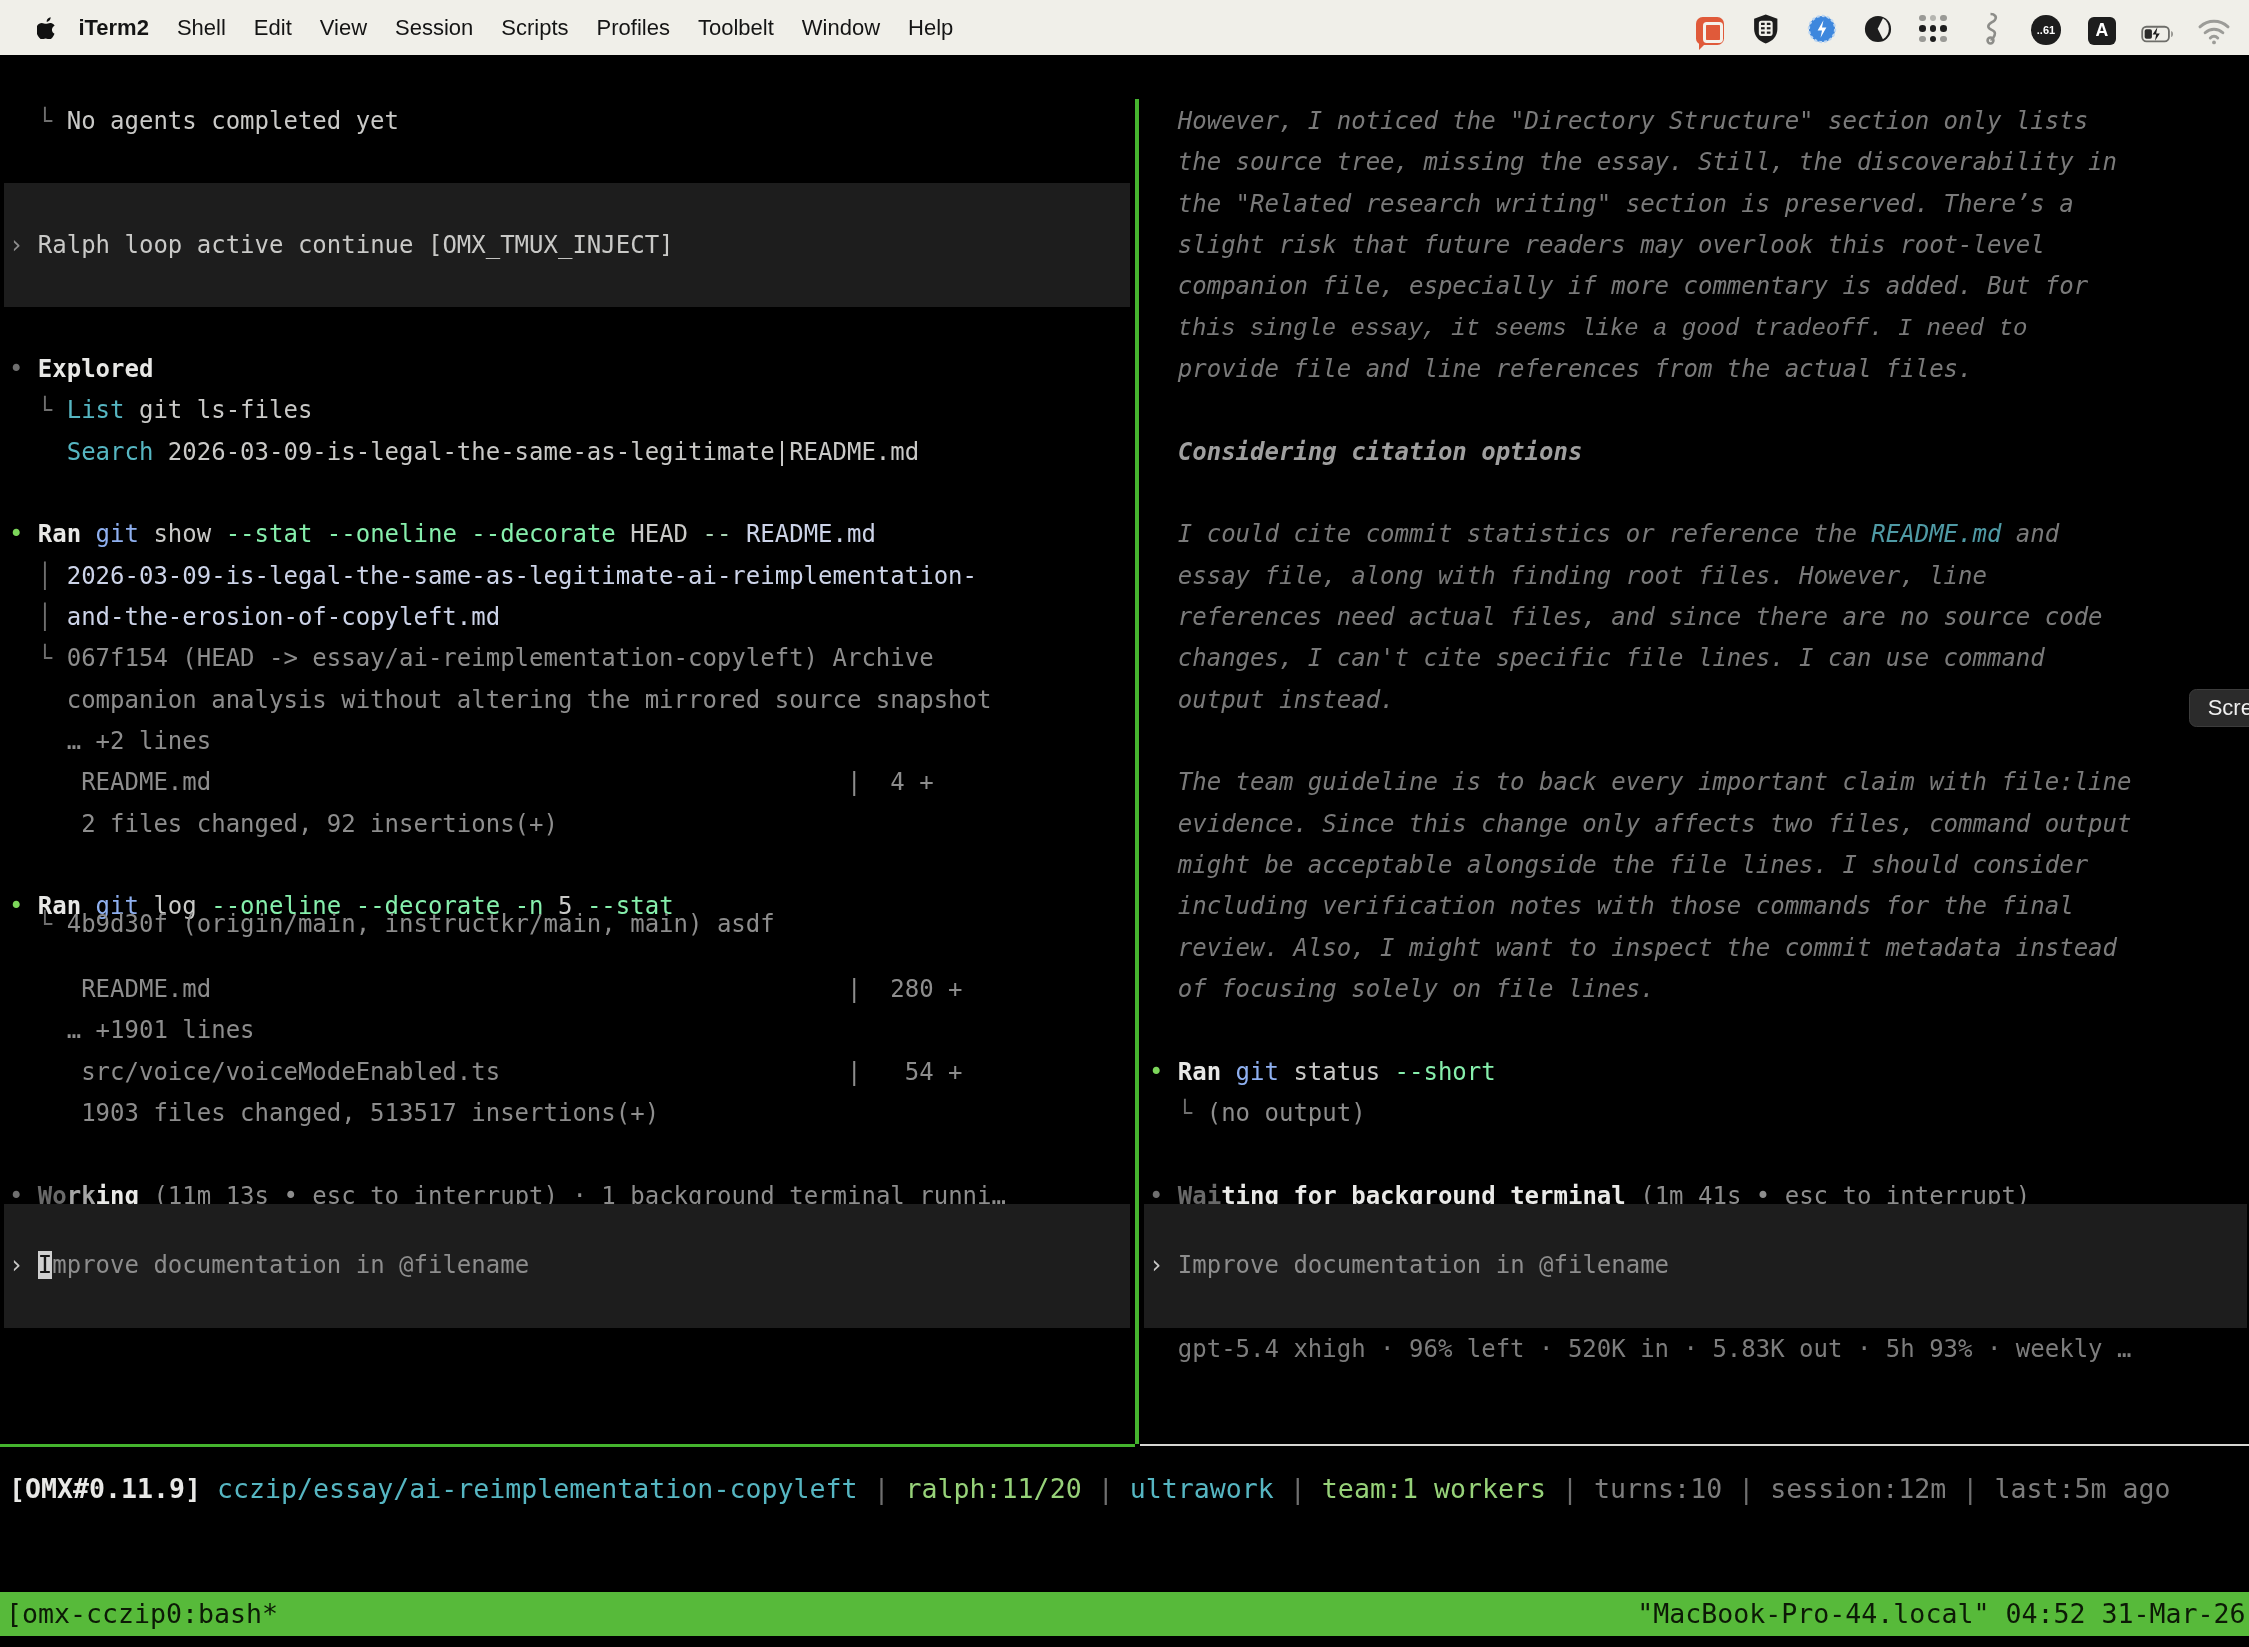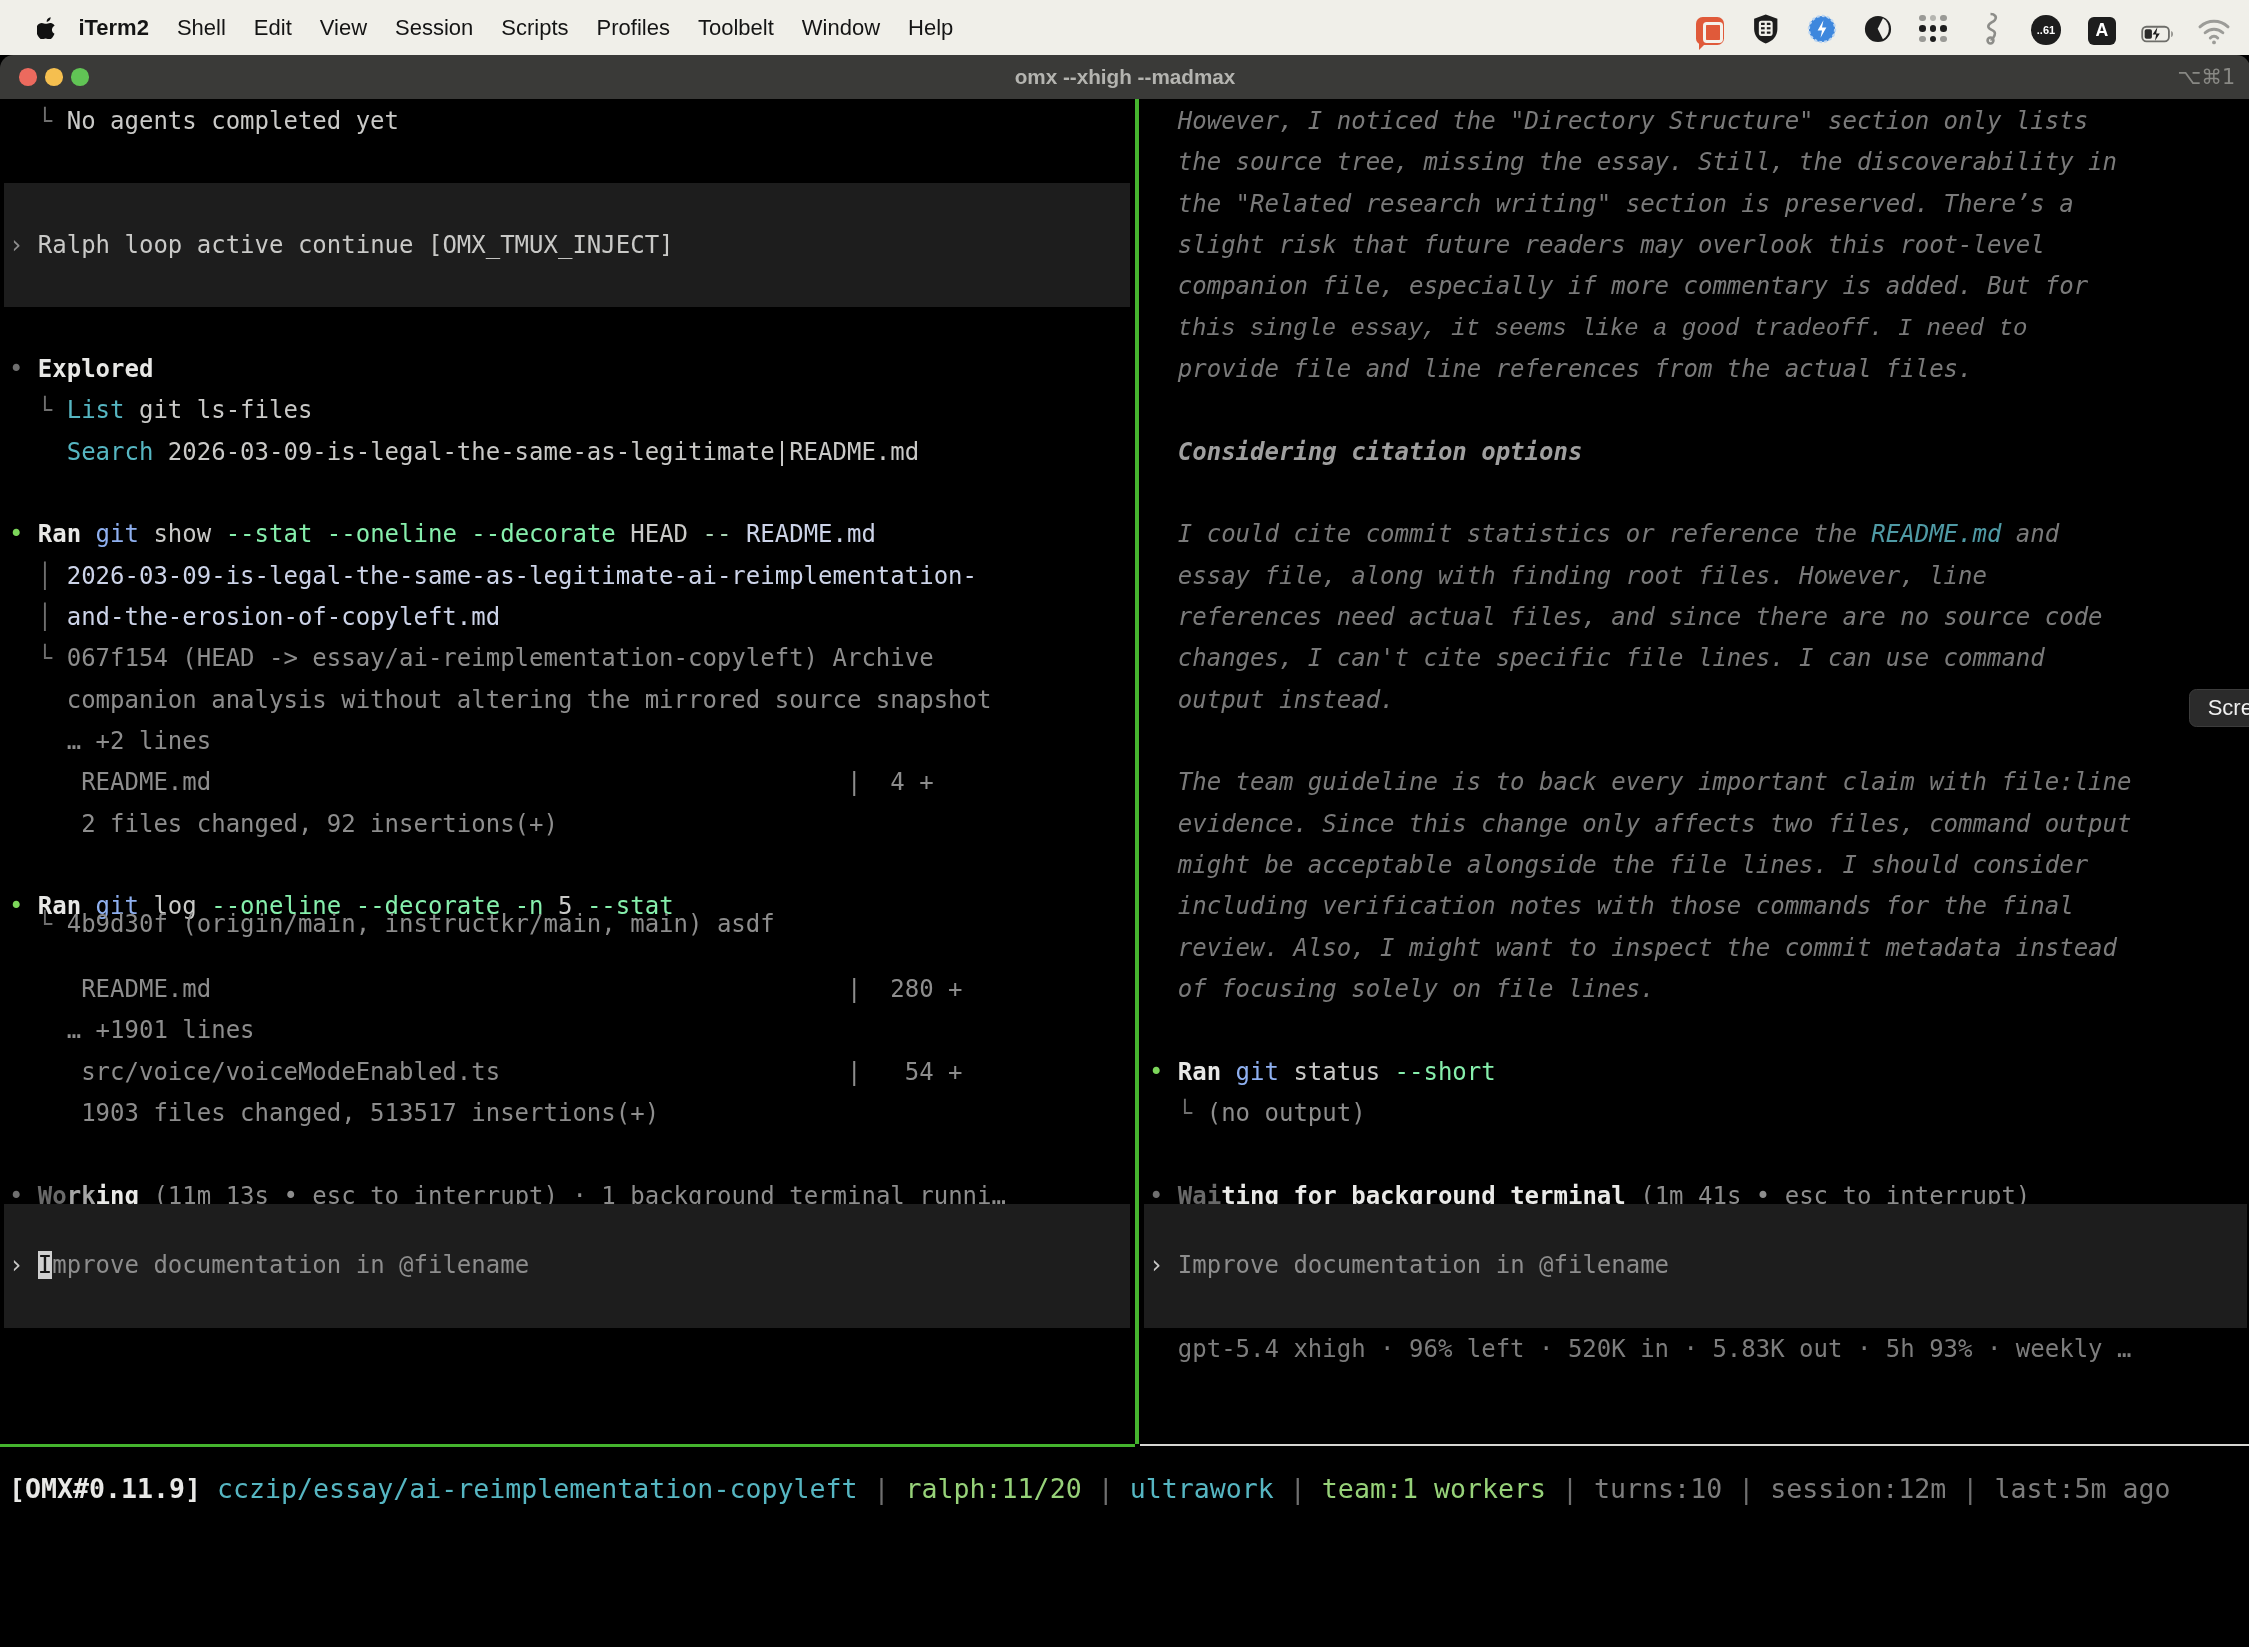--- a/index.html
+++ b/index.html
@@ -184,27 +184,20 @@
         <path d="M4 12c11-10 27-10 38 0"></path>
           <path d="M11 20c7-6.5 17-6.5 24 0"></path>
           <path d="M18 27c3-3 7-3 10 0"></path>
           <circle cx="23" cy="33" r="2.6" fill="#9c9c98" stroke="none"></circle>
         </svg>
     </span>
   </div>
 </div>
 
 <div id="window">
-  <div id="titlebar">
-    <span class="traffic" id="tl-close"></span>
-    <span class="traffic" id="tl-min"></span>
-    <span class="traffic" id="tl-zoom"></span>
-    <div id="window-title">omx --xhigh --madmax</div>
-    <span id="title-shortcut">⌥⌘1</span>
-  </div>
 
   <div class="pane" id="left-pane">
     <div class="inbox cmdbox"></div>
     <div class="lines">
         <div class="tline" style="top: 0px;"><span class="c-d">  └ </span><span class="c-w">No agents completed yet</span></div>
         <div class="tline" style="top: 41px;"></div>
         <div class="tline" style="top: 83px;"></div>
         <div class="tline" style="top: 124px;"><span class="c-g">› </span><span class="c-w">Ralph loop active continue [OMX_TMUX_INJECT]</span></div>
         <div class="tline" style="top: 165px;"></div>
         <div class="tline" style="top: 207px;"></div>
@@ -268,16 +261,20 @@
     <div class="tline prompt-line"><span class="c-w">› </span><span class="c-g">Improve documentation in @filename</span></div>
     <div class="tline status-line"><span class="c-st">  gpt-5.4 xhigh · 96% left · 520K in · 5.83K out · 5h 93% · weekly …</span></div>
   </div>
 
   <div id="pane-divider"></div>
   <div id="left-pane-bottom-border"></div>
   <div id="right-pane-bottom-border"></div>
 
   <div id="omx-bar"><span class="c-b">[OMX#0.11.9]</span><span class="c-w"> </span><span class="c-teal">cczip/essay/ai-reimplementation-copyleft</span><span class="c-d"> | </span><span class="c-grn">ralph:11/20</span><span class="c-d"> | </span><span class="c-teal">ultrawork</span><span class="c-d"> | </span><span class="c-grn">team:1 workers</span><span class="c-d"> | </span><span class="c-st">turns:10</span><span class="c-d"> | </span><span class="c-st">session:12m</span><span class="c-d"> | </span><span class="c-st">last:5m ago</span></div>
 
+  <div id="tmux-bar">
+    <span id="tmux-left">[omx-cczip0:bash*</span>
+    <span id="tmux-right">"MacBook-Pro-44.local" 04:52 31-Mar-26</span>
+  </div>
 
   <div id="screen-tooltip">Scre</div>
 </div>
 
 
 </body></html>

